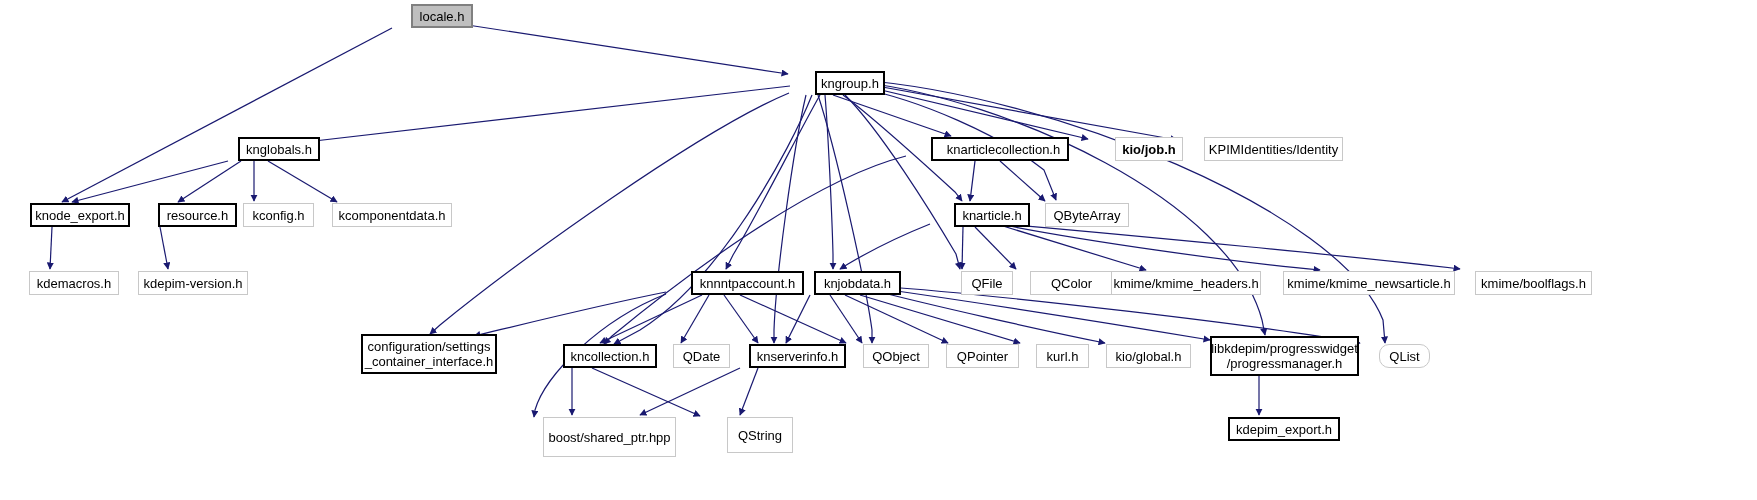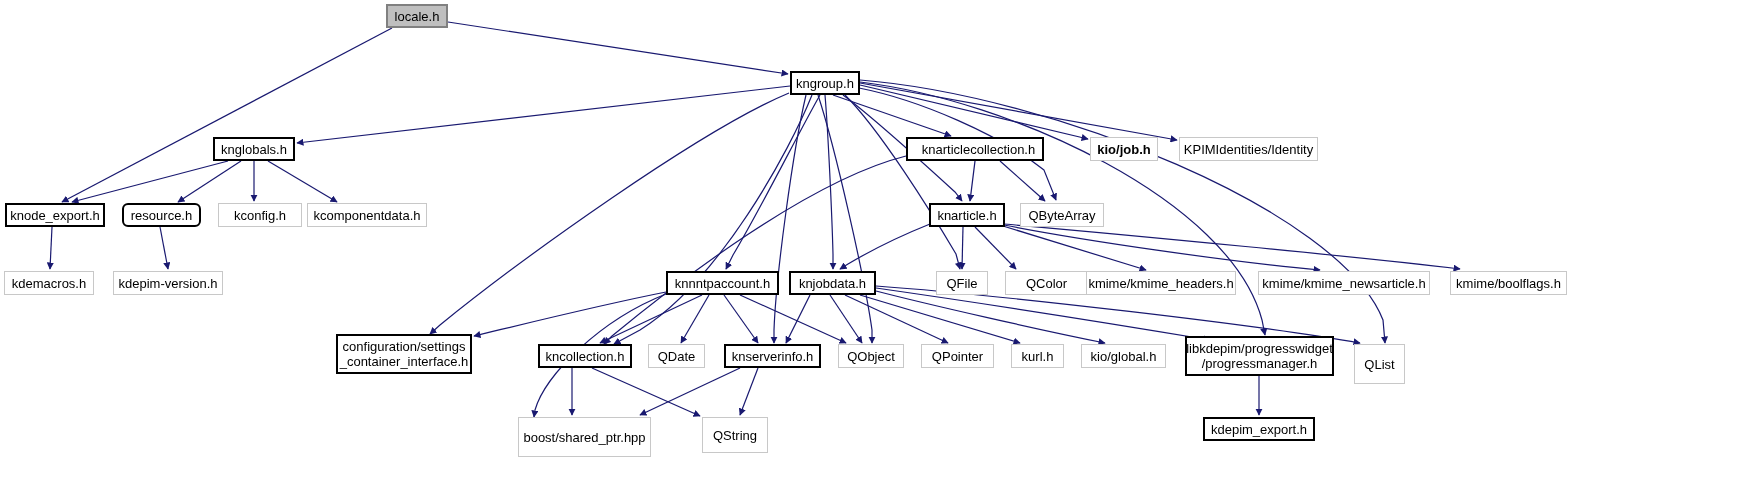--- a/index.html
+++ b/index.html
@@ -29,20 +29,21 @@
     align-items: center;
     justify-content: center;
     text-align: center;
     font-size: 13px;
     line-height: 15px;
     color: #000000;
     background: #ffffff;
     border: 1px solid #c8c8c8;
     white-space: pre-line;
     z-index: 5;
+    margin-left: 25px;
   }
   .node.bold {
     border: 2px solid #000000;
     text-align: center;
   }
   .node.root {
     border: 2px solid #808080;
     background: #bfbfbf;
   }
 </style>
@@ -110,22 +111,22 @@
       </g>
   </svg>
   <div id="node-layer">
       <div class="node root" style="left: 386px; top: 4px; width: 62px; height: 24px;">locale.h</div>
       <div class="node bold" style="left: 790px; top: 71px; width: 70px; height: 24px;">kngroup.h</div>
       <div class="node bold" style="left: 213px; top: 137px; width: 82px; height: 24px;">knglobals.h</div>
       <div class="node bold" style="left: 906px; top: 137px; width: 138px; height: 24px; padding-left: 7px;">knarticlecollection.h</div>
       <div class="node" style="left: 1090px; top: 137px; width: 68px; height: 24px; font-weight: bold;">kio/job.h</div>
       <div class="node" style="left: 1179px; top: 137px; width: 139px; height: 24px;">KPIMIdentities/Identity</div>
       <div class="node bold" style="left: 5px; top: 203px; width: 100px; height: 24px;">knode_export.h</div>
-      <div class="node bold" style="left: 122px; top: 203px; width: 79px; height: 24px; border-radius: 6px;">resource.h</div>
-      <div class="node" style="left: 218px; top: 203px; width: 84px; height: 24px;">kconfig.h</div>
+      <div class="node bold" style="left: 133px; top: 203px; width: 79px; height: 24px;">resource.h</div>
+      <div class="node" style="left: 218px; top: 203px; width: 71px; height: 24px;">kconfig.h</div>
       <div class="node" style="left: 307px; top: 203px; width: 120px; height: 24px;">kcomponentdata.h</div>
       <div class="node bold" style="left: 929px; top: 203px; width: 76px; height: 24px;">knarticle.h</div>
       <div class="node" style="left: 1020px; top: 203px; width: 84px; height: 24px;">QByteArray</div>
       <div class="node" style="left: 4px; top: 271px; width: 90px; height: 24px;">kdemacros.h</div>
       <div class="node" style="left: 113px; top: 271px; width: 110px; height: 24px;">kdepim-version.h</div>
       <div class="node bold" style="left: 666px; top: 271px; width: 113px; height: 24px;">knnntpaccount.h</div>
       <div class="node bold" style="left: 789px; top: 271px; width: 87px; height: 24px;">knjobdata.h</div>
       <div class="node" style="left: 936px; top: 271px; width: 52px; height: 24px;">QFile</div>
       <div class="node" style="left: 1005px; top: 271px; width: 83px; height: 24px;">QColor</div>
       <div class="node" style="left: 1086px; top: 271px; width: 150px; height: 24px;">kmime/kmime_headers.h</div>
@@ -135,18 +136,18 @@
 _container_interface.h</div>
       <div class="node bold" style="left: 538px; top: 344px; width: 94px; height: 24px;">kncollection.h</div>
       <div class="node" style="left: 648px; top: 344px; width: 57px; height: 24px;">QDate</div>
       <div class="node bold" style="left: 724px; top: 344px; width: 97px; height: 24px;">knserverinfo.h</div>
       <div class="node" style="left: 838px; top: 344px; width: 66px; height: 24px;">QObject</div>
       <div class="node" style="left: 921px; top: 344px; width: 73px; height: 24px;">QPointer</div>
       <div class="node" style="left: 1011px; top: 344px; width: 53px; height: 24px;">kurl.h</div>
       <div class="node" style="left: 1081px; top: 344px; width: 85px; height: 24px;">kio/global.h</div>
       <div class="node bold" style="left: 1185px; top: 336px; width: 149px; height: 40px;">libkdepim/progresswidget
 /progressmanager.h</div>
-      <div class="node" style="left: 1354px; top: 344px; width: 51px; height: 40px;">QList</div>
+      <div class="node" style="left: 1354px; top: 344px; width: 51px; height: 24px; border-radius: 10px;">QList</div>
       <div class="node" style="left: 518px; top: 417px; width: 133px; height: 40px;">boost/shared_ptr.hpp</div>
       <div class="node" style="left: 702px; top: 417px; width: 66px; height: 36px;">QString</div>
       <div class="node bold" style="left: 1203px; top: 417px; width: 112px; height: 24px;">kdepim_export.h</div>
     </div>
 </div>
 
 </body></html>

